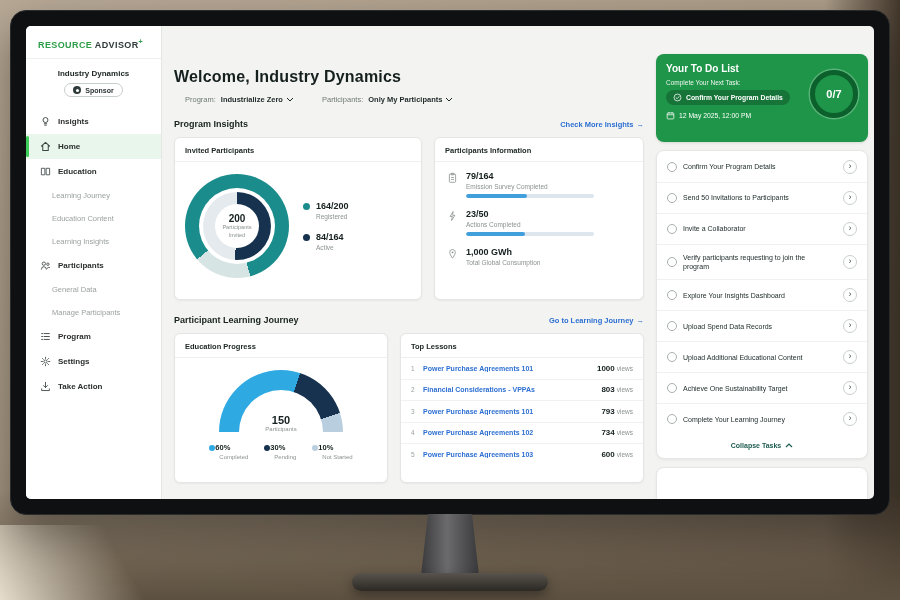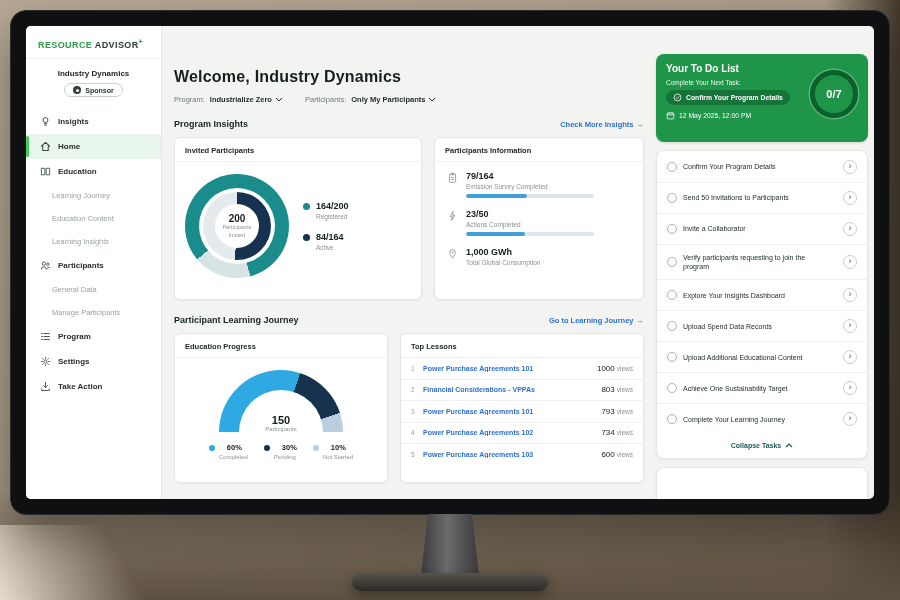--- a/index.html
+++ b/index.html
@@ -31,21 +31,21 @@
   .nav{margin-top:12px;}
   .nav-item{height:25px;display:flex;align-items:center;gap:7px;padding-left:14px;font-size:8px;font-weight:bold;
             color:#2b2f2e;position:relative;cursor:pointer;}
   .nav-item.active{background:#e9f6ec;}
   .nav-item.active::before{content:'';position:absolute;left:0;top:2px;bottom:2px;width:3px;background:#3dcd58;border-radius:2px;}
   .nav-icon{width:11px;height:11px;display:inline-flex;color:#3a4443;flex:none;}
   .nav-sub{height:23px;display:flex;align-items:center;padding-left:26px;font-size:7.5px;color:#9aa29e;cursor:pointer;}
   
   .main{position:absolute;left:136px;top:0;width:494px;height:100%;padding:16px 12px;}
   .welcome{margin-top:26px;font-size:16px;font-weight:bold;color:#141f1e;letter-spacing:.2px;}
-  .controls{margin-top:9px;display:flex;gap:22px;align-items:center;font-size:7.5px;}
+  .controls{margin-top:9px;display:flex;gap:28px;align-items:center;font-size:7.5px;margin-left:11px;}
   .ctl{display:flex;align-items:center;gap:5px;cursor:pointer;}
   .ctl-label{color:#6f7876;}
   .ctl-value{font-weight:bold;color:#1e2827;display:flex;align-items:center;gap:3px;}
   .section-row{margin-top:15px;display:flex;justify-content:space-between;align-items:center;}
   .section-title{font-size:9px;font-weight:bold;color:#19231f;}
   .link{font-size:7.5px;font-weight:bold;color:#2d6fd2;cursor:pointer;display:flex;align-items:center;gap:3px;}
   .cards{margin-top:8px;display:flex;gap:12px;}
   .card{background:#fff;border:1px solid #e3e6e3;border-radius:6px;box-shadow:0 1px 2px rgba(0,0,0,.05);}
   .card-title{padding:8px 10px 6px;font-size:7.5px;font-weight:bold;color:#202a28;border-bottom:1px solid #eef0ee;}
   .card-invited{width:248px;height:163px;}
@@ -76,29 +76,29 @@
   
   .card-edu{width:214px;height:150px;}
   .card-lessons{flex:1;height:150px;}
   .gauge{position:relative;width:124px;height:62px;overflow:hidden;margin:12px auto 0;}
   .gauge-arc{position:absolute;left:0;top:0;width:124px;height:124px;border-radius:50%;}
   .gauge-hole{position:absolute;left:20px;top:20px;width:84px;height:84px;border-radius:50%;background:#fff;}
   .gauge-center{position:absolute;left:0;right:0;bottom:0;text-align:center;}
   .g-val{font-size:11px;font-weight:bold;color:#141f1e;line-height:1.1;}
   .g-lab{font-size:6px;color:#8a938f;}
   .edu-legend{display:flex;justify-content:center;gap:16px;margin-top:11px;}
-  .el-top{display:flex;align-items:center;gap:12px;}
+  .el-top{display:flex;align-items:center;gap:0;}
   .el-val{font-size:7.5px;font-weight:bold;color:#141f1e;}
   .el-lab{font-size:6px;color:#8a938f;margin:2px 0 0 10px;}
   
   .lesson{display:flex;align-items:center;padding:0 10px;height:21.5px;border-bottom:1px solid #f0f1f0;cursor:pointer;}
   .lesson:last-child{border-bottom:none;}
   .l-rank{width:12px;font-size:6.5px;color:#9aa29e;}
   .l-title{flex:1;font-size:7px;color:#2d6fd2;font-weight:bold;white-space:nowrap;overflow:hidden;}
-  .l-views{font-size:8px;font-weight:normal;color:#141f1e;}
+  .l-views{font-size:8px;font-weight:bold;color:#141f1e;}
   .l-word{font-size:6.5px;color:#8a938f;font-weight:normal;margin-left:2px;}
   
   .rightpanel{position:absolute;left:630px;right:6px;top:0;bottom:0;padding-top:28px;}
   .todo-card{position:relative;background:#1e9548;border-radius:8px;padding:9px 62px 9px 10px;color:#fff;min-height:88px;box-shadow:0 1px 3px rgba(0,0,0,.12);}
   .todo-title{font-size:10px;font-weight:bold;}
   .todo-sub{font-size:6.5px;margin-top:5px;opacity:.92;}
   .todo-chip{margin-top:4px;background:rgba(0,0,0,.22);border-radius:9px;padding:3px 7px;display:inline-flex;align-items:center;gap:4px;
              font-size:6.8px;font-weight:bold;cursor:pointer;}
   .todo-date{margin-top:5px;display:flex;align-items:center;gap:4px;font-size:6.8px;}
   .ring{position:absolute;right:10px;top:16px;width:48px;height:48px;border-radius:50%;border:5px solid #0c602c;

